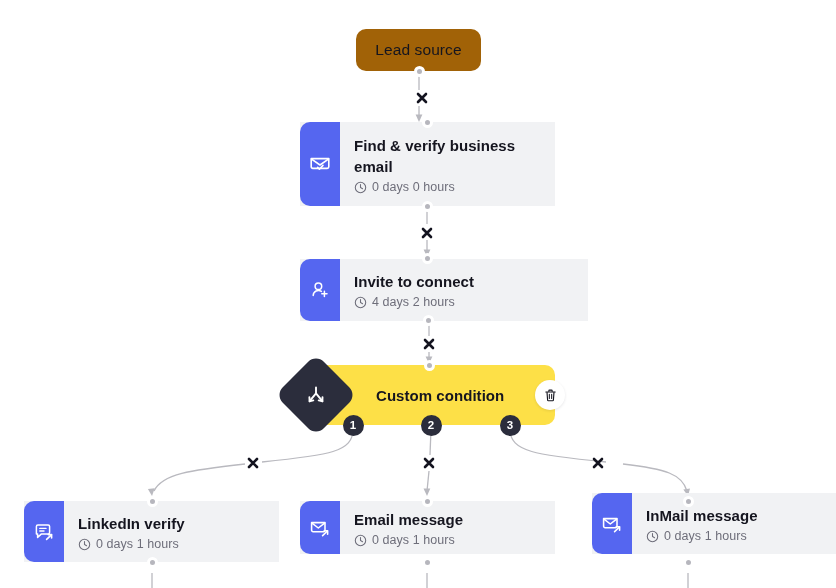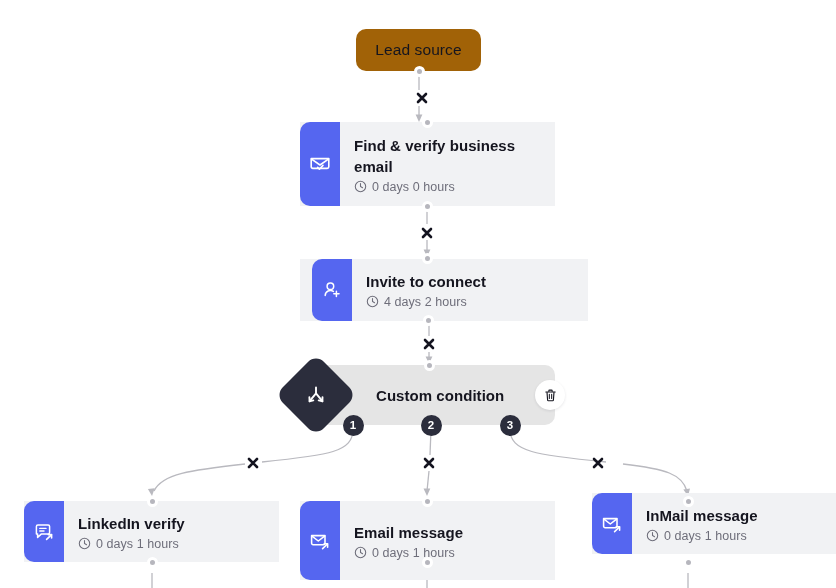--- a/index.html
+++ b/index.html
@@ -102,34 +102,34 @@
   }
   .node-title {
     font-size: 15px;
     font-weight: 700;
     color: #15151f;
     line-height: 21px;
     letter-spacing: .05px;
   }
   .node-meta {
     display: flex;
-    align-items: flex-start;
+    align-items: flex-end;
     gap: 5px;
     margin-top: 3px;
     font-size: 12.5px;
     color: #6e6e7a;
     letter-spacing: .05px;
   }
   .clock { flex: 0 0 13px; }
   .clock svg { display: block; }
 
   
   .cond-card {
     position: absolute;
-    background: #e5e5e5;
+    background: #fde047;
     border-radius: 10px;
     z-index: 4;
     display: flex;
     flex-direction: column;
     justify-content: center;
     padding-left: 76px;
   }
   .cond-diamond {
     position: absolute;
     width: 58px; height: 58px;
@@ -249,21 +249,21 @@
   </div>
   <div class="port" style="left:427px; top:206px;"></div>
 
   <div class="xmark" style="left:427px; top:233px;">
     <svg width="16" height="16" viewBox="0 0 16 16" aria-hidden="true">
       <path d="M4 4 L12 12 M12 4 L4 12" stroke="#13131f" stroke-width="2.6" stroke-linecap="round"></path>
     </svg>
   </div>
 
   <div class="port" style="left:427px; top:258px;"></div>
-  <div class="node" style="left:300px; top:259px; width:288px; height:62px;padding-left:12px;">
+  <div class="node" style="left:300px; top:259px; width:288px; height:62px;">
     <div class="icon-pane">
       <svg width="24" height="24" viewBox="0 0 24 24" aria-hidden="true">
         <circle cx="10.4" cy="8.2" r="3.3" fill="none" stroke="#ffffff" stroke-width="1.5"></circle>
         <path d="M5.2 17.6 a5.2 5.2 0 0 1 8.2 -4.2" fill="none" stroke="#ffffff" stroke-width="1.5" stroke-linecap="round"></path>
         <path d="M16.4 13.2 V18.4 M13.8 15.8 H19" fill="none" stroke="#ffffff" stroke-width="1.5" stroke-linecap="round"></path>
       </svg>
     </div>
     <div class="body-pane">
       <div class="node-title">Invite to connect</div>
       <div class="node-meta">
@@ -357,21 +357,21 @@
             <path d="M7 3.9 V7 L9.2 8.4" fill="none" stroke="#6e6e7a" stroke-width="1.15" stroke-linecap="round"></path>
           </svg>
         </span>
         <span>0 days 1 hours</span>
       </div>
     </div>
   </div>
   <div class="port" style="left:152px; top:562px;"></div>
 
   <div class="port" style="left:427px; top:501px;"></div>
-  <div class="node" style="left:300px; top:501px; width:255px; height:79px;">
+  <div class="node" style="left:300px; top:501px; width:255px; height:53px;">
     <div class="icon-pane">
       <svg width="24" height="24" viewBox="0 0 24 24" aria-hidden="true">
         <path d="M3.6 6.6 h13.4 v7.6 a1.5 1.5 0 0 1 -1.5 1.5 H5.1 a1.5 1.5 0 0 1 -1.5 -1.5 Z" fill="none" stroke="#ffffff" stroke-width="1.55" stroke-linejoin="round"></path>
         <path d="M4 7.1 L10.3 12 L16.6 7.1" fill="none" stroke="#ffffff" stroke-width="1.55" stroke-linecap="round" stroke-linejoin="round"></path>
         <path d="M14.6 19.6 L19.4 15" stroke="#ffffff" stroke-width="1.6" stroke-linecap="round"></path>
         <path d="M16.2 14.8 H19.6 V18.2" fill="none" stroke="#ffffff" stroke-width="1.6" stroke-linecap="round" stroke-linejoin="round"></path>
       </svg>
     </div>
     <div class="body-pane">
       <div class="node-title">Email message</div>

